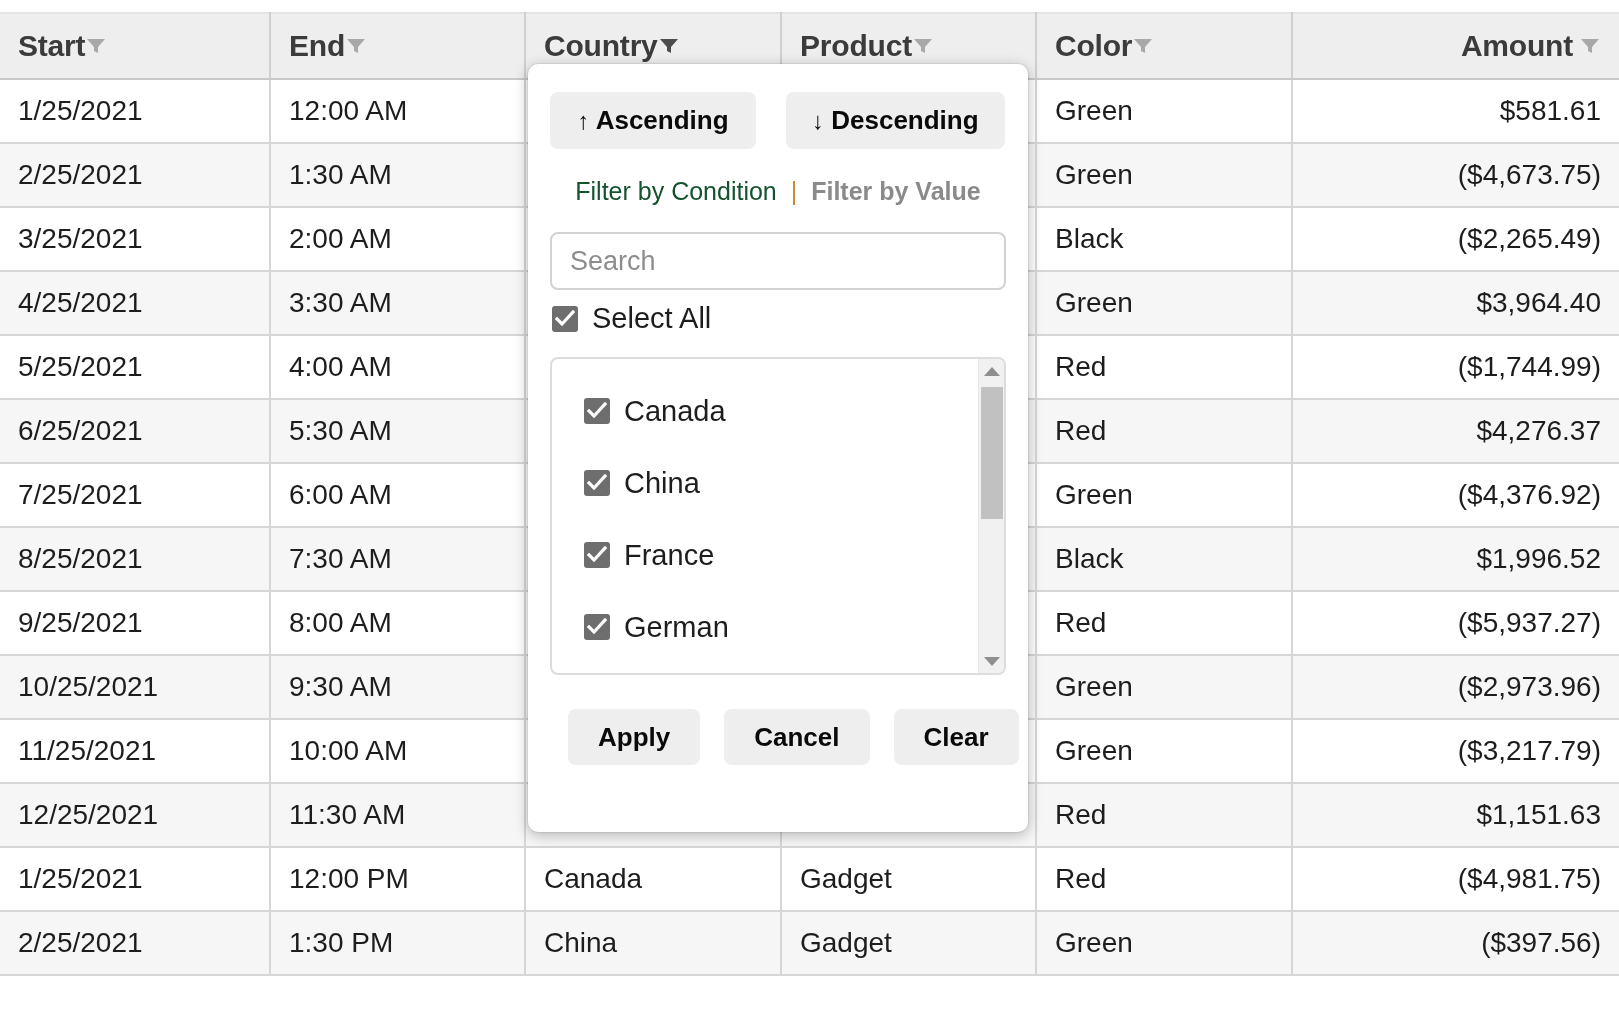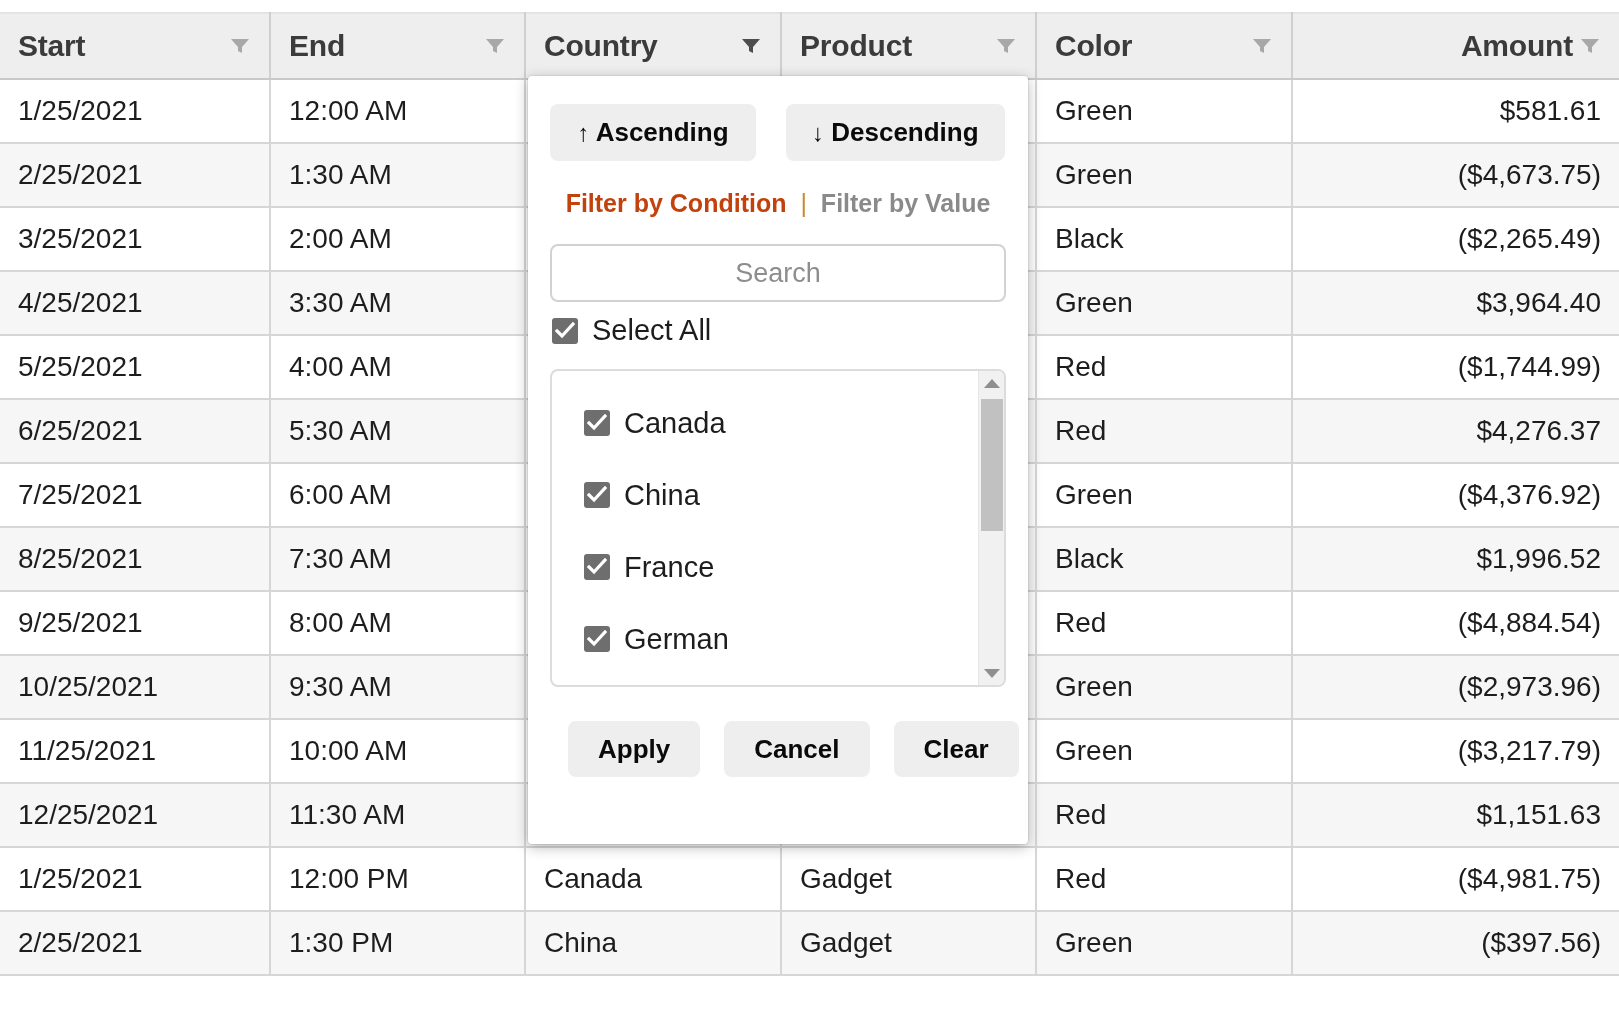--- a/index.html
+++ b/index.html
@@ -42,21 +42,21 @@
     border-right: 2px solid #cfcfcf;
     border-bottom: 2px solid #c9c9c9;
     border-top: 2px solid #e4e4e4;
     padding: 0 18px;
     vertical-align: middle;
   }
   thead th:last-child { border-right: none; margin-left: 36px; }
   .hdr-wrap {
     display: flex;
     align-items: center;
-    justify-content: space-between;
+    justify-content: flex-start;
     width: 100%;
   }
   .hdr-wrap.right { justify-content: flex-end; gap: 6px; }
   .hdr-label {
     font-size: 30px;
     font-weight: bold;
     color: #3b3b3b;
     letter-spacing: -0.2px;
     white-space: nowrap;
   }
@@ -82,25 +82,25 @@
   }
   tbody td:last-child { border-right: none; }
   tbody tr:nth-child(even) td { background: #f6f6f6; }
   tbody tr:nth-child(odd)  td { background: #ffffff; }
   td.num { text-align: right; }
 
   
   .filter-popup {
     position: absolute;
     left: 528px;
-    top: 76px;
+    top: 64px;
     width: 500px;
     height: 768px;
     background: #ffffff;
-    border-radius: 4px;
+    border-radius: 10px;
     box-shadow: 0 3px 14px rgba(0,0,0,0.28), 0 0 0 1px rgba(0,0,0,0.06);
     overflow: hidden;
     z-index: 50;
   }
   .sort-row {
     display: flex;
     gap: 30px;
     padding: 28px 22px 0 22px;
   }
   .btn {
@@ -121,22 +121,22 @@
   }
   .btn-sort .arw { font-weight: normal; font-size: 24px; }
 
   .mode-row {
     text-align: center;
     padding: 28px 0 0 0;
     font-size: 25px;
     white-space: nowrap;
   }
   .mode-active {
-    font-weight: bold;
-    color: #c2410c;
+    font-weight: normal;
+    color: #14532d;
   }
   .mode-sep {
     color: #c98b2e;
     margin: 0 7px;
     font-weight: normal;
   }
   .mode-inactive {
     font-weight: bold;
     color: #8a8a8a;
     margin-top: 32px;
@@ -147,21 +147,20 @@
     width: 456px;
     height: 58px;
     border: 2px solid #d2d2d2;
     border-radius: 8px;
     background: #ffffff;
     font-family: "Liberation Sans", sans-serif;
     font-size: 27px;
     color: #1d1d1d;
     padding: 0 18px;
     outline: none;
-    text-align: center;
   }
   .search-input::placeholder { color: #8d8d8d; }
 
   
   .cbx {
     width: 26px; height: 26px;
     border-radius: 3px;
     background: #6e6e6e;
     flex: 0 0 auto;
     position: relative;
@@ -372,21 +371,21 @@
             <td></td>
             <td>Black</td>
             <td class="num">$1,996.52</td>
           </tr>
           <tr>
             <td>9/25/2021</td>
             <td>8:00 AM</td>
             <td></td>
             <td></td>
             <td>Red</td>
-            <td class="num">($4,884.54)</td>
+            <td class="num">($5,937.27)</td>
           </tr>
           <tr>
             <td>10/25/2021</td>
             <td>9:30 AM</td>
             <td></td>
             <td></td>
             <td>Green</td>
             <td class="num">($2,973.96)</td>
           </tr>
           <tr>

